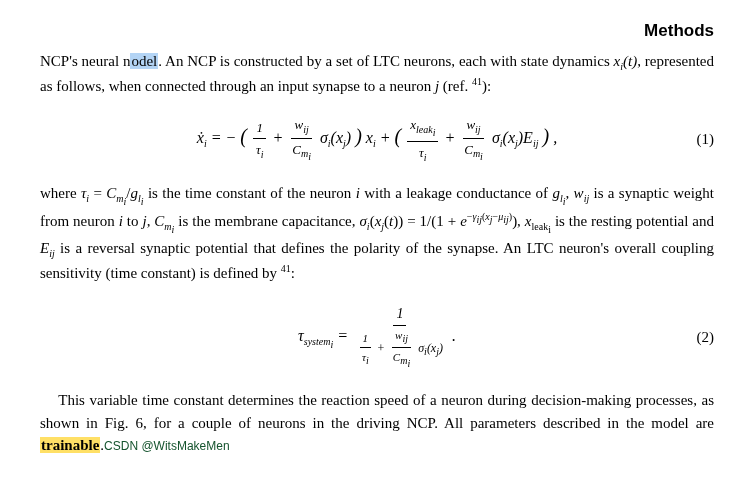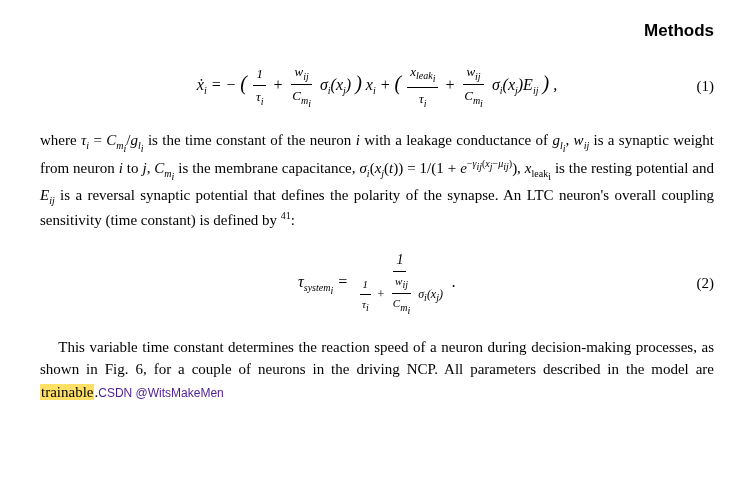--- a/index.html
+++ b/index.html
@@ -24,20 +24,21 @@
     }
 
     .text-block {
       text-align: justify;
       margin-bottom: 10px;
     }
 
     .highlight-yellow {
       background-color: #ffe066;
       padding: 0 1px;
+      font-weight: bold;
     }
 
     .highlight-blue {
       background-color: #b3d4f5;
       padding: 0 1px;
     }
 
     .eq-number {
       position: absolute;
       right: 0;
@@ -68,21 +69,21 @@
       padding: 1px 3px 0 3px;
       text-align: center;
       font-family: Liberation Serif, serif;
     }
 
     .frac-small {
       font-size: 11px;
     }
 
     .watermark {
-      color: #4c1d95;
+      color: #14532d;
       font-size: 12px;
       font-family: Arial, sans-serif;
     }
 
     sup {
       font-size: 10px;
     }
 
     sub {
       font-size: 10px;
@@ -97,20 +98,23 @@
       margin: 18px 0;
     }
   </style>
 </head>
 <body>
 
 <div>
 
   <h2>Methods</h2>
 
+  <p class="text-block">
+    NCP's neural n<span class="highlight-blue">odel</span>. An NCP is constructed by a set of LTC neurons, each with state dynamics <i>x<sub>i</sub>(t)</i>, represented as follows, when connected through an input synapse to a neuron <i>j</i> (ref. <sup>41</sup>):
+  </p>
 
   <div class="eq-wrapper">
     <div class="eq-content">
       <i>ẋ<sub>i</sub></i> = −
       <span style="font-size:20px;">(</span>
       <span class="frac">
         <span class="num">1</span>
         <span class="den"><i>τ<sub>i</sub></i></span>
       </span>
       +

